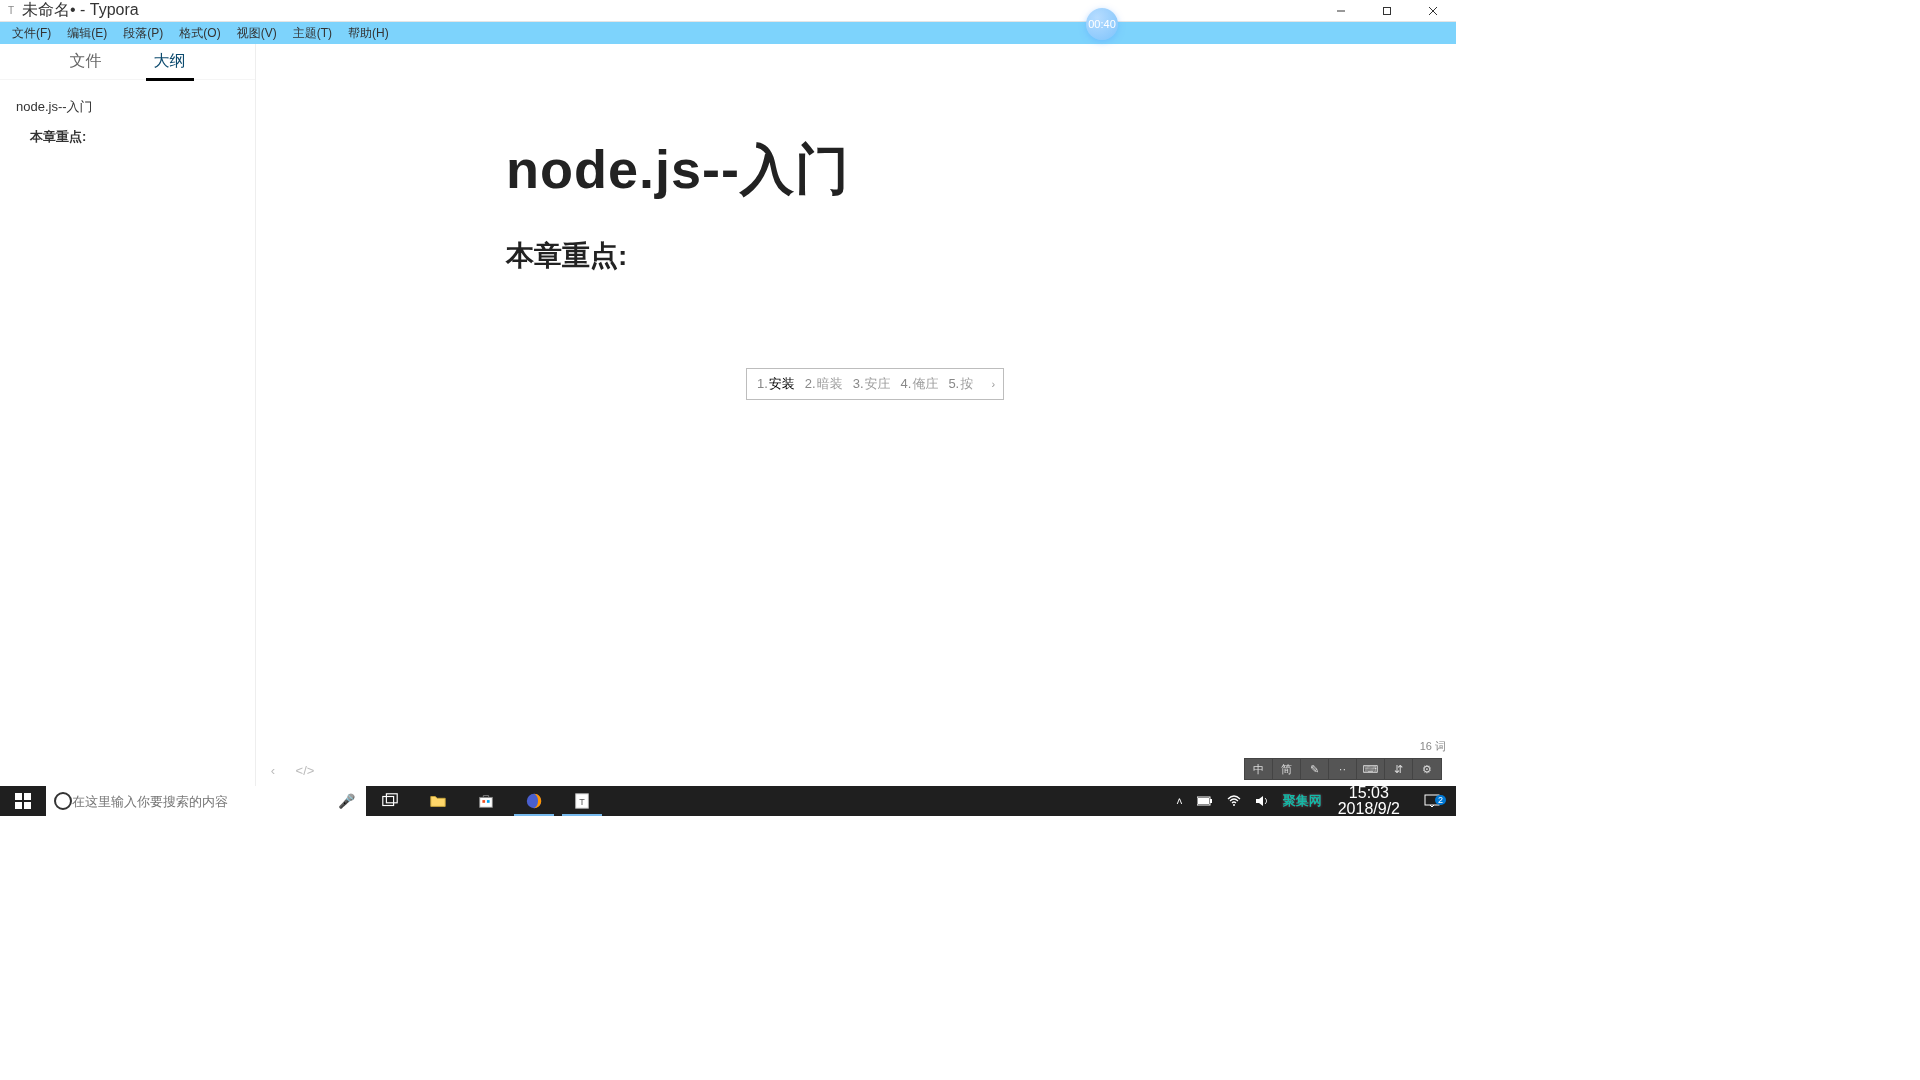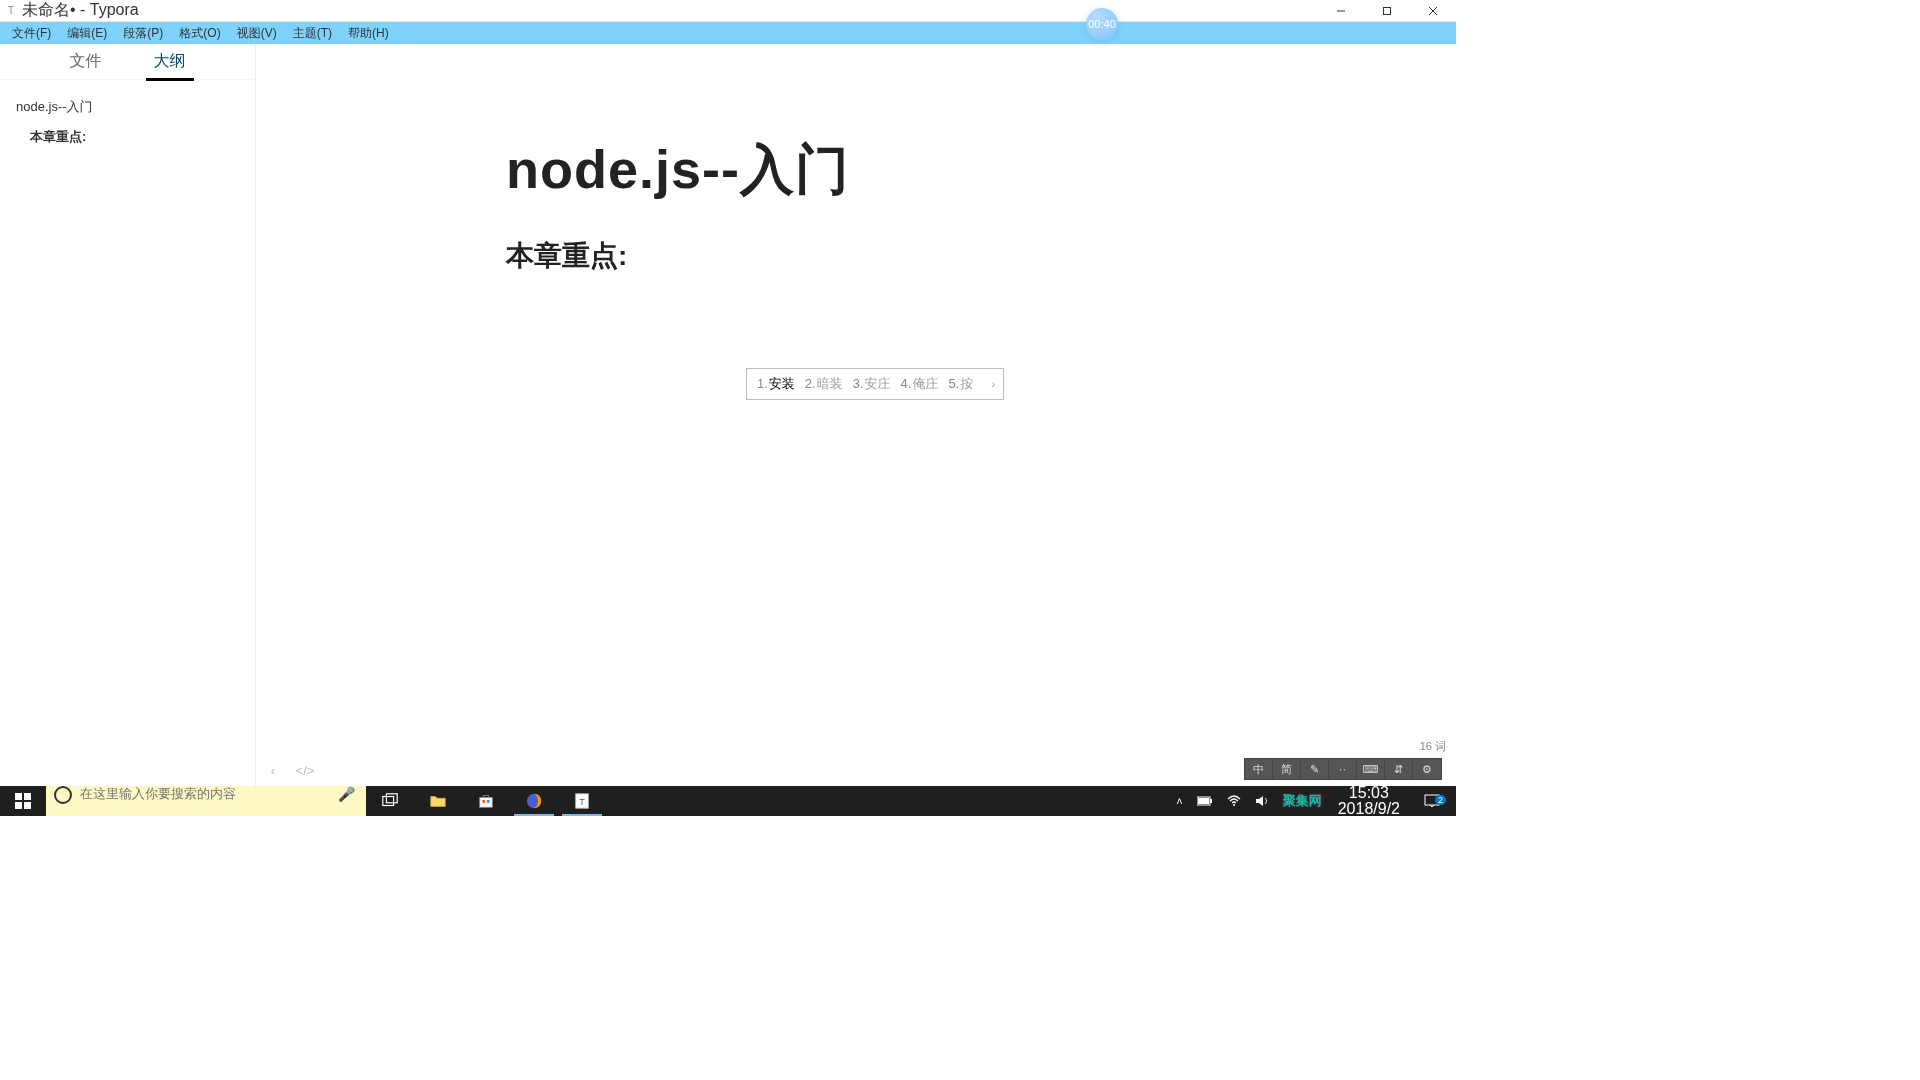--- a/index.html
+++ b/index.html
@@ -54,21 +54,21 @@
   .status-toolbar .sb:last-child { border-right: none; }
   .word-count { position: absolute; right: 10px; bottom: 32px; font-size: 11px; color: #888; }
 
   .editor-footer { position: absolute; left: 6px; bottom: 6px; display: flex; gap: 10px; color: #bbb; }
   .editor-footer .fb { width: 22px; height: 20px; display: flex; align-items: center; justify-content: center; cursor: pointer; font-size: 13px; }
 
   
   .taskbar { position: absolute; left: 0; right: 0; bottom: 0; height: 30px; background: #1f1f1f; display: flex; align-items: stretch; color: #fff; }
   .taskbar .start { width: 46px; display: flex; align-items: center; justify-content: center; cursor: pointer; }
   .taskbar .start svg { width: 16px; height: 16px; }
-  .taskbar .search { flex: 0 0 320px; background: #fef9c3; color: #888; display: flex; align-items: flex-start; padding: 0 8px; gap: 8px; position: relative; }
+  .taskbar .search { flex: 0 0 320px; background: #ffffff; color: #888; display: flex; align-items: center; padding: 0 8px; position: relative; }
   .taskbar .search .circle { width: 18px; height: 18px; border: 2px solid #333; border-radius: 50%; }
   .taskbar .search input { border: none; outline: none; font-size: 13px; flex: 1; color: #555; background: transparent; }
   .taskbar .search .mic { position: absolute; right: 10px; color: #888; font-size: 14px; }
   .taskbar .tb-icon { width: 48px; display: flex; align-items: center; justify-content: center; cursor: pointer; position: relative; }
   .taskbar .tb-icon svg { width: 18px; height: 18px; }
   .taskbar .tb-icon.active::after { content: ""; position: absolute; left: 4px; right: 4px; bottom: 0; height: 2px; background: #76b9ed; }
   .taskbar .tray { margin-left: auto; display: flex; align-items: center; gap: 6px; padding: 0 4px; font-size: 11px; color: #fff; }
   .taskbar .tray .t-item { padding: 0 4px; cursor: pointer; display: flex; align-items: center; }
   .taskbar .tray .t-text { display: flex; flex-direction: column; align-items: center; line-height: 1; font-size: 16px; padding: 0 6px; }
   .taskbar .tray .watermark { color: #14b8a6; font-weight: 700; font-size: 13px; text-shadow: 0 0 3px rgba(255,90,138,0.4); padding: 0 4px; }

